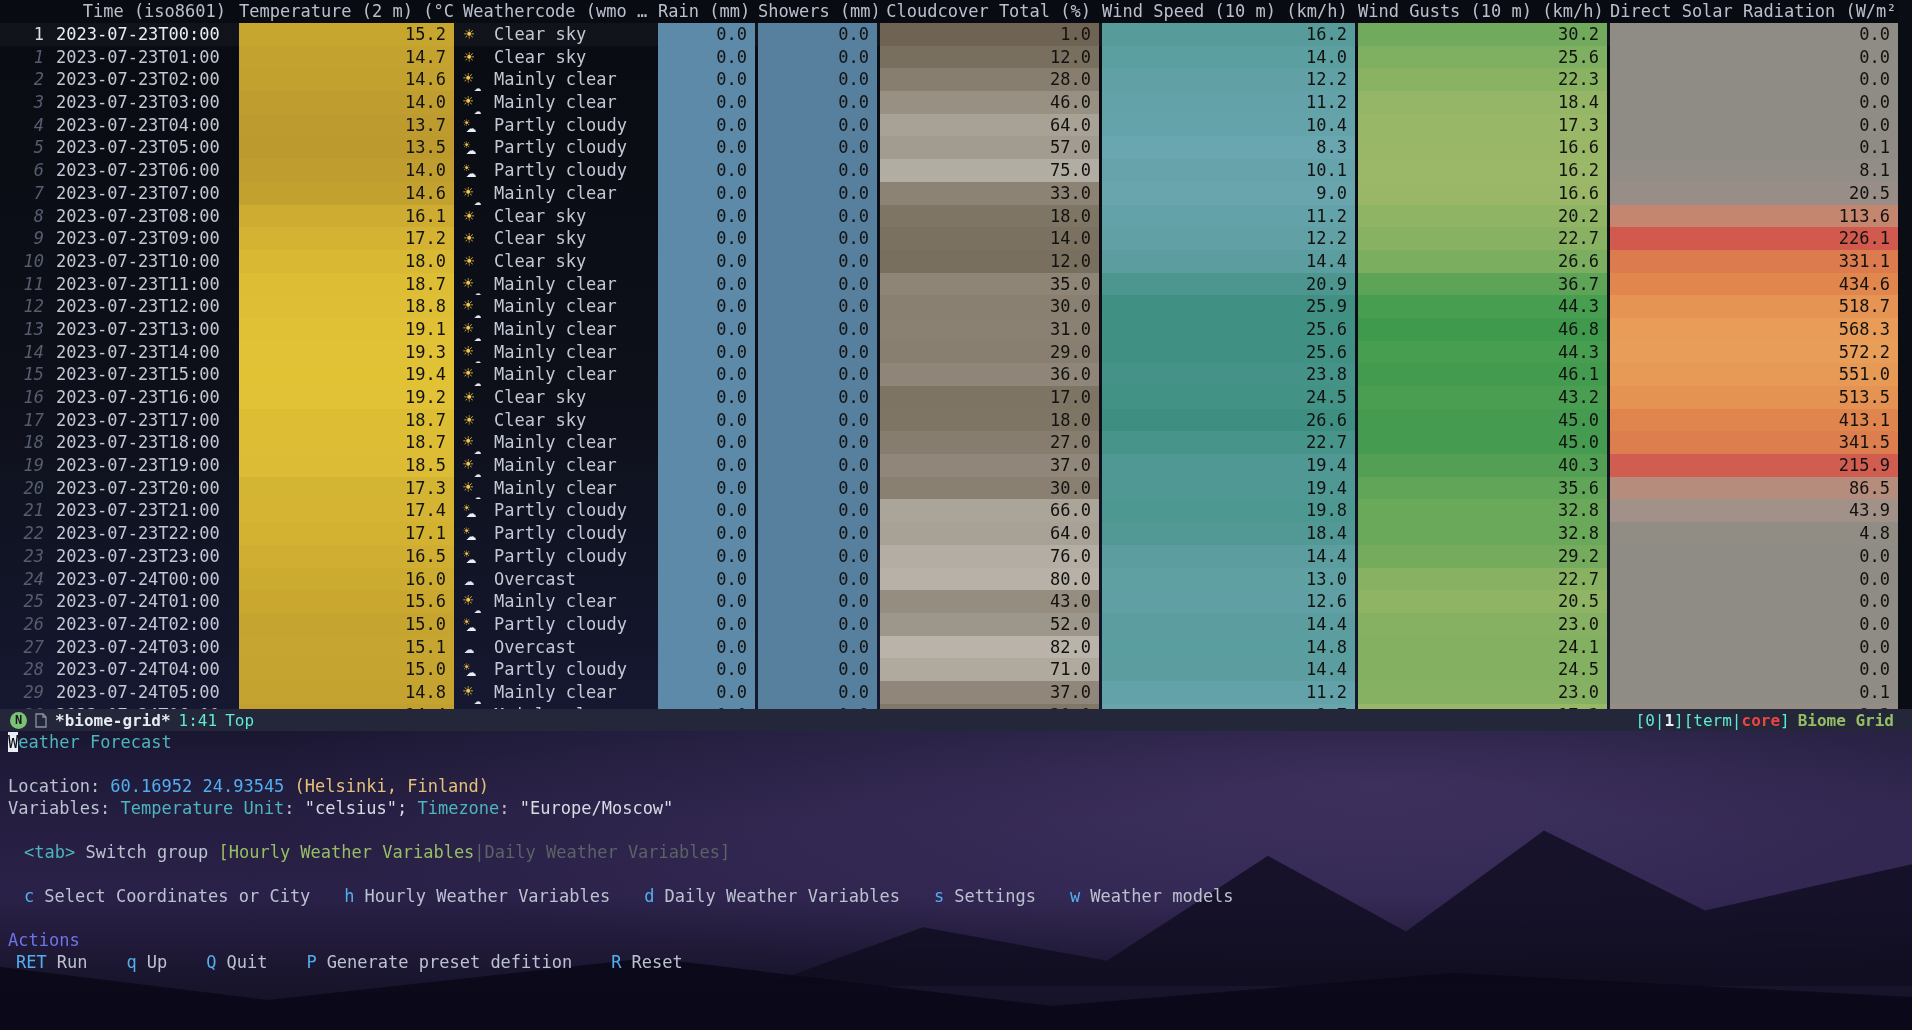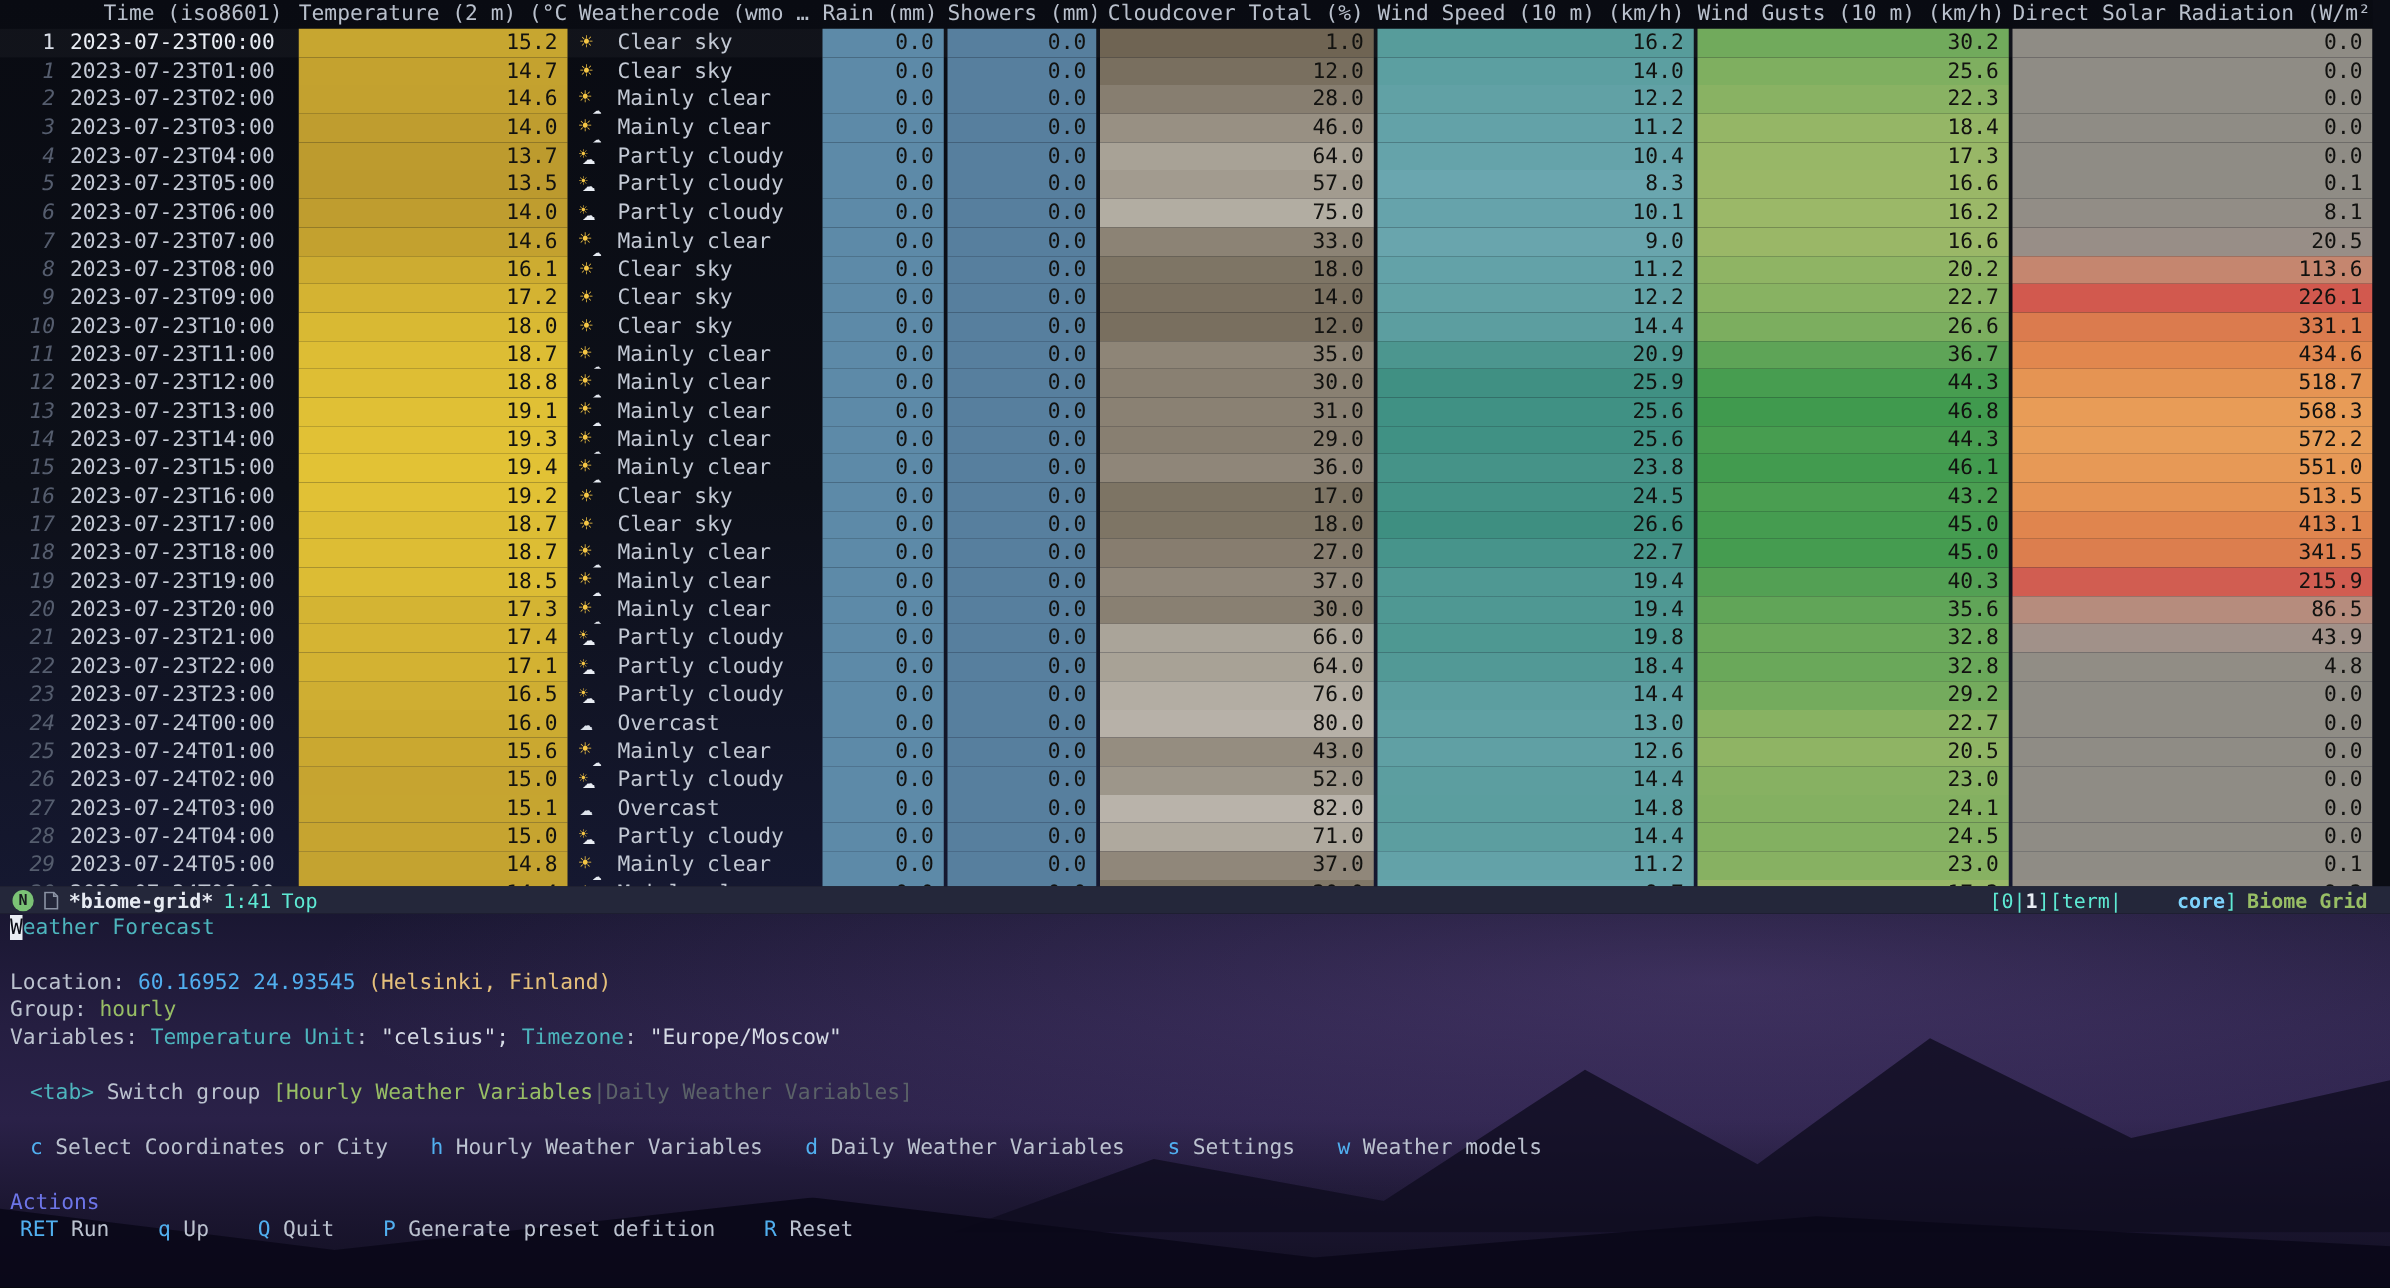--- a/index.html
+++ b/index.html
@@ -46,21 +46,21 @@
   
   .modeline { position:absolute; left:0; top:709px; width:1912px; height:22px;
               background:rgba(39,42,62,0.92); display:flex; align-items:center;
               font-size:16px; color:#a6adbc; padding:0 10px; gap:8px; }
   .ml-badge { display:inline-flex; align-items:center; justify-content:center;
               width:17px; height:17px; border-radius:50%; background:#7bc275; color:#17191f;
               font-size:12px; font-weight:bold; flex:none; }
   .ml-buffer { color:#e6eaf2; font-weight:bold; }
   .ml-dim { color:#5eead4; }
   .ml-bright { color:#e9edf4; font-weight:bold; }
-  .ml-blue { color:#7dd3fc; font-weight:bold;margin-left:44px; }
+  .ml-blue { color:#ef4444; font-weight:bold; }
   .ml-right { margin-left:auto; display:flex; align-items:center; gap:0; }
   .ml-mode { color:#98be65; font-weight:bold; margin-left:8px; margin-right:8px; }
   .ml-ficon { flex:none; }
 
   
   .query-area { position:absolute; left:0; top:731px; width:1912px; height:299px; overflow:hidden;
     background:linear-gradient(180deg,#1a1732 0%, #251e41 30%, #2a2148 55%, #1b1630 80%, #120f22 100%); }
   .glow { position:absolute; inset:0; background:radial-gradient(ellipse at 72% 18%, rgba(135,102,182,0.28), transparent 58%); }
   .mtn1 { position:absolute; right:0; top:45px; width:1150px; height:210px; background:#0f0c1f; opacity:.8;
           clip-path:polygon(0 100%,14% 72%,30% 88%,44% 38%,56% 74%,68% 26%,82% 64%,100% 42%,100% 100%); }
@@ -158,21 +158,20 @@
   </div>
 
   <div class="query-area">
     <div class="glow"></div>
     <div class="mtn1"></div>
     <div class="mtn2"></div>
     <div class="qcontent">
       <div class="qline"><span class="cursor">W</span><span class="teal">eather Forecast</span></div>
       <div class="qline blank"></div>
       <div class="qline"><span>Location: </span><span class="blue">60.16952 24.93545</span><span class="yellow"> (Helsinki, Finland)</span></div>
-      <div class="qline"><span>Group: </span><span class="green">hourly</span></div>
       <div class="qline"><span>Variables: </span><span class="teal">Temperature Unit</span><span>: </span><span class="white">"celsius"; </span><span class="teal">Timezone</span><span>: </span><span class="white">"Europe/Moscow"</span></div>
       <div class="qline blank"></div>
       <div class="qline indent1"><span class="teal">&lt;tab&gt;</span><span> Switch group </span><span class="green">[Hourly Weather Variables</span><span class="dim">|Daily Weather Variables]</span></div>
       <div class="qline blank"></div>
       <div class="qline kbrow">
         <span class="kbitem"><span class="blue">c</span><span>Select Coordinates or City</span></span>
         <span class="kbitem"><span class="blue">h</span><span>Hourly Weather Variables</span></span>
         <span class="kbitem"><span class="blue">d</span><span>Daily Weather Variables</span></span>
         <span class="kbitem"><span class="blue">s</span><span>Settings</span></span>
         <span class="kbitem"><span class="blue">w</span><span>Weather models</span></span>

